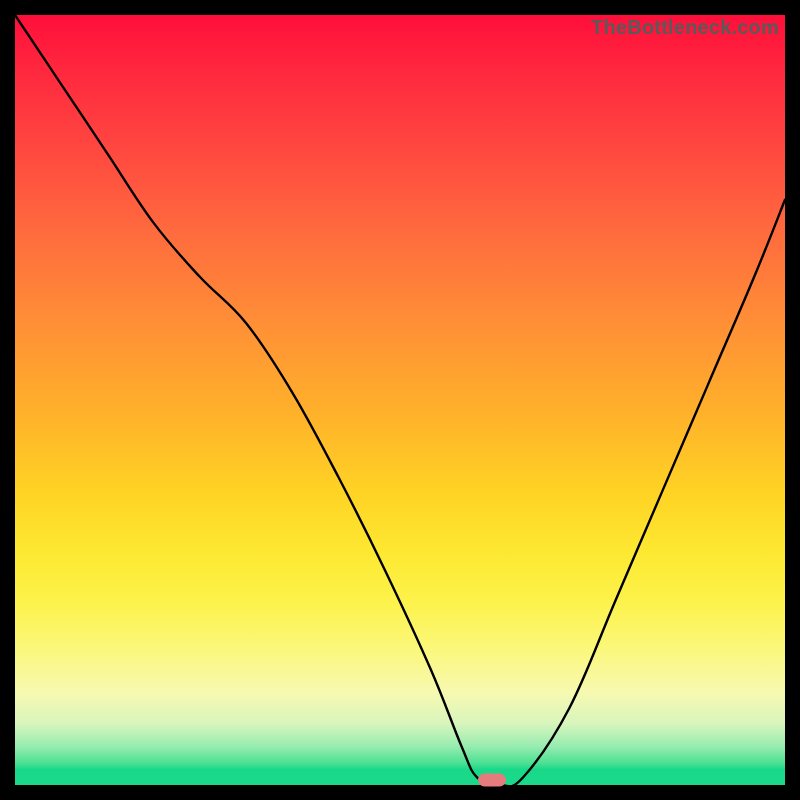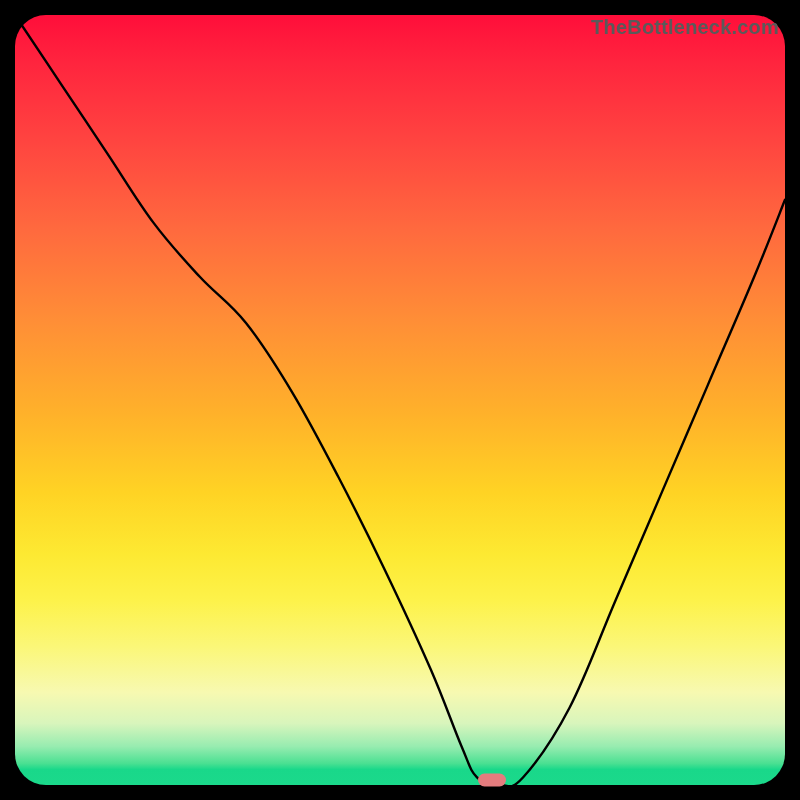--- a/index.html
+++ b/index.html
@@ -36,21 +36,20 @@
       #fde932 70%,
       #fdf24a 76%,
       #fbf778 82%,
       #f7f9b1 88%,
       #d8f5bc 92%,
       #97ecb0 95%,
       #4ae092 97.2%,
       #19d88a 98%,
       #1bd98b 100%
     );
-    border-radius: 31px;
   }
   svg.curve {
     position: absolute;
     left: 0;
     top: 0;
     width: 770px;
     height: 770px;
   }
   .watermark {
     position: absolute;

